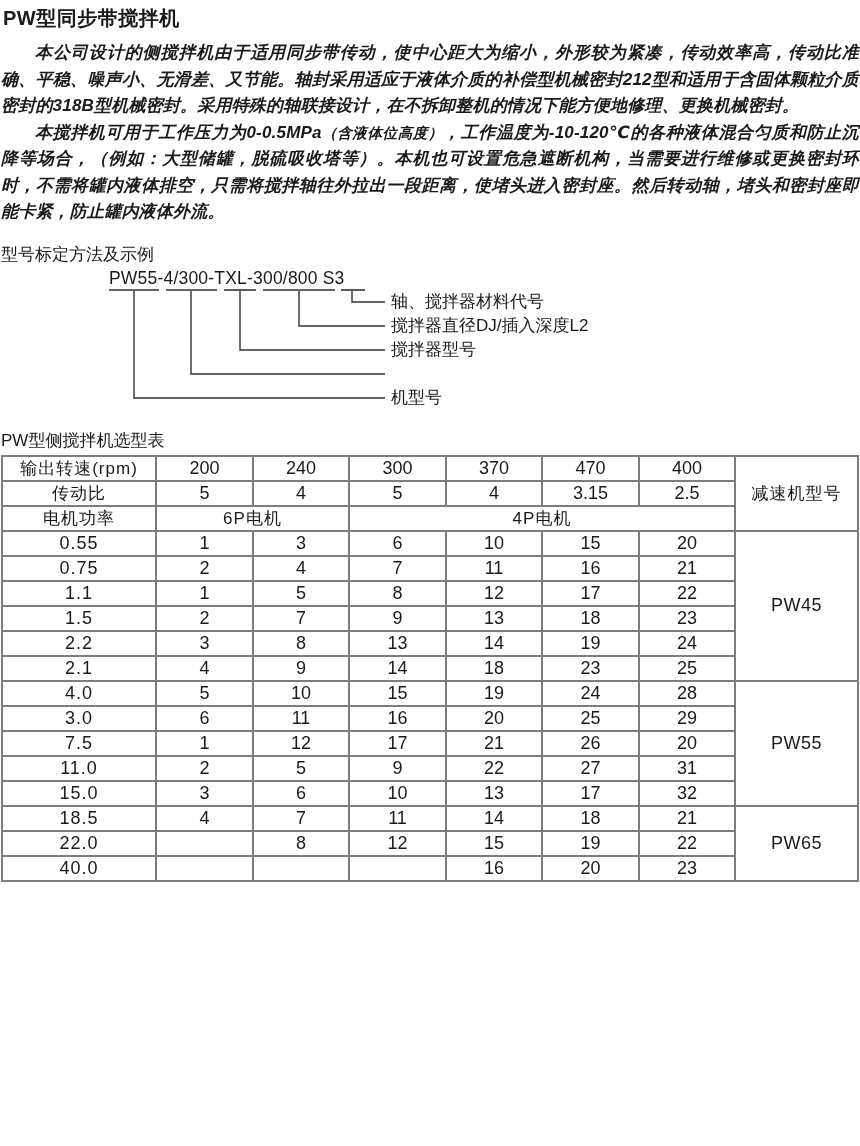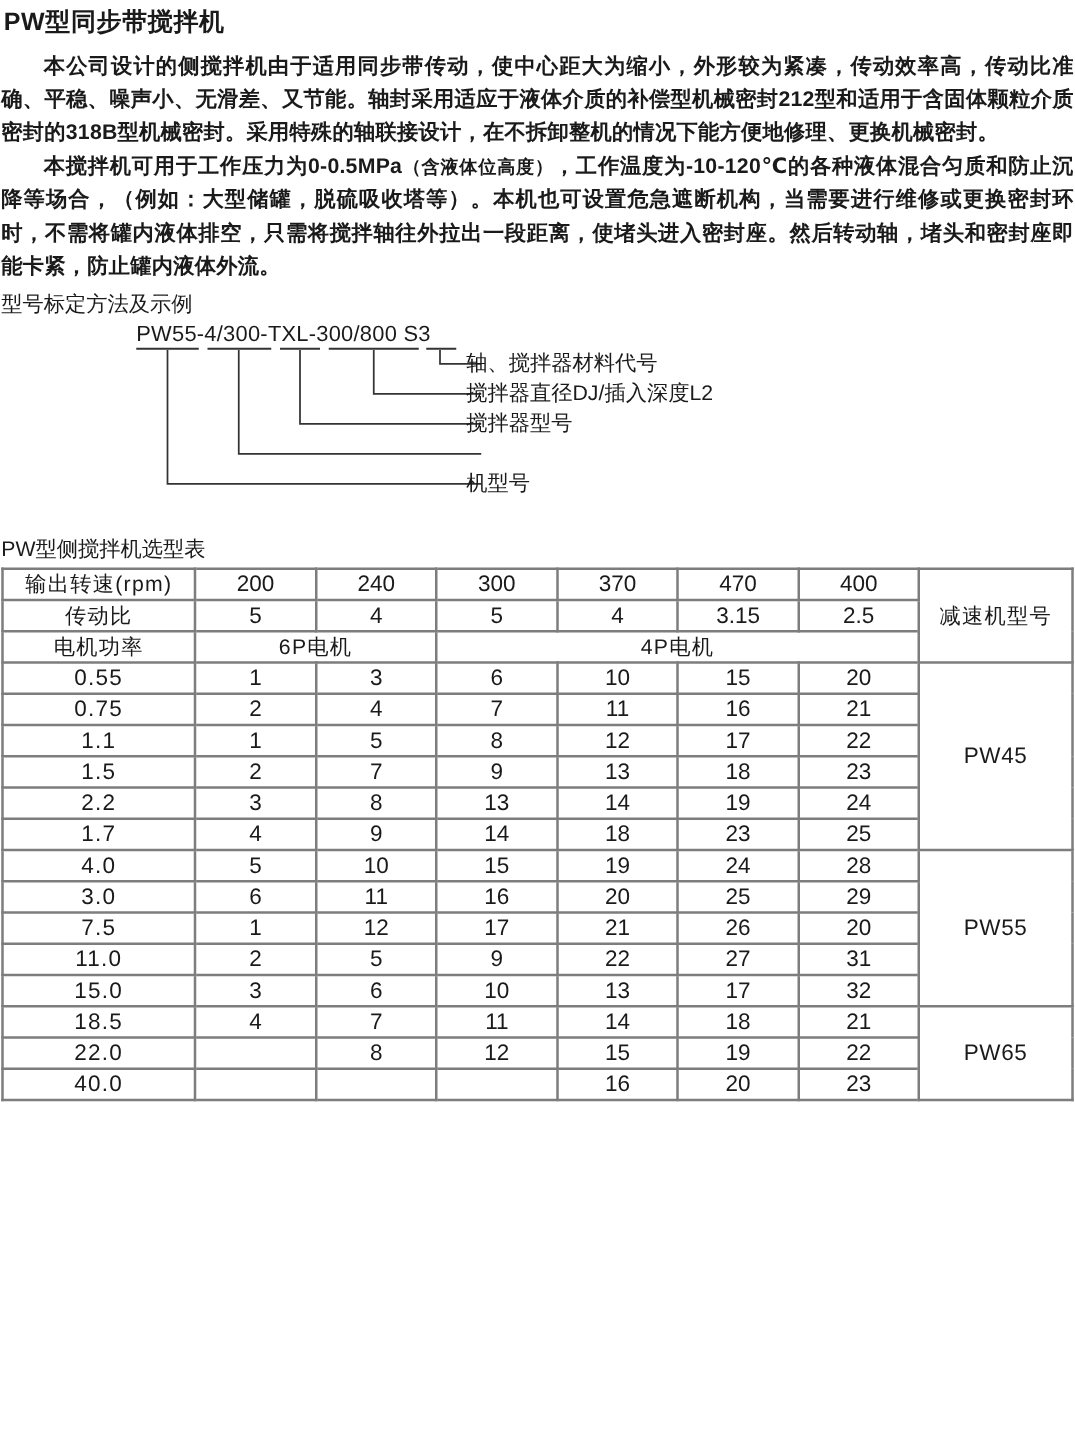--- a/index.html
+++ b/index.html
@@ -22,27 +22,28 @@
   }
 
   .para {
     margin: 0;
     font-size: 17px;
     line-height: 26.5px;
     font-weight: 600;
     text-align: justify;
     text-indent: 2em;
     letter-spacing: 0.2px;
+    font-style: italic;
   }
   .para .small-paren { font-size: 14.5px; }
 
   .diagram-heading {
     font-size: 17px;
     line-height: 25px;
-    margin-top: 4px;
+    margin-top: 16px;
     font-weight: 500;
   }
 
   .diagram {
     position: relative;
     height: 158px;
     margin-top: 0;
   }
   .diagram svg { position: absolute; left: 0; top: 0; }
   .model-string {
@@ -50,32 +51,32 @@
     left: 108px;
     top: 0;
     font-size: 17.5px;
     line-height: 22px;
     font-weight: 500;
     letter-spacing: 0.2px;
     white-space: pre;
   }
   .dlabel {
     position: absolute;
-    left: 372px;
+    left: 390px;
     height: 22px;
     line-height: 22px;
     font-size: 17px;
     font-weight: 500;
     white-space: nowrap;
   }
 
   .table-caption {
     font-size: 17px;
     line-height: 24px;
-    margin-top: 14px;
+    margin-top: 4px;
     font-weight: 500;
   }
 
   table.sel {
     border-collapse: collapse;
     table-layout: fixed;
     width: 858px;
     margin-top: 2px;
   }
   table.sel td {
@@ -210,21 +211,21 @@
         <tr>
           <td class="power-cell">2.2</td>
           <td class="num">3</td>
           <td class="num">8</td>
           <td class="num">13</td>
           <td class="num">14</td>
           <td class="num">19</td>
           <td class="num">24</td>
         </tr>
         <tr>
-          <td class="power-cell">1.7</td>
+          <td class="power-cell">2.1</td>
           <td class="num">4</td>
           <td class="num">9</td>
           <td class="num">14</td>
           <td class="num">18</td>
           <td class="num">23</td>
           <td class="num">25</td>
         </tr>
         <tr>
           <td class="power-cell">4.0</td>
           <td class="num">5</td>

